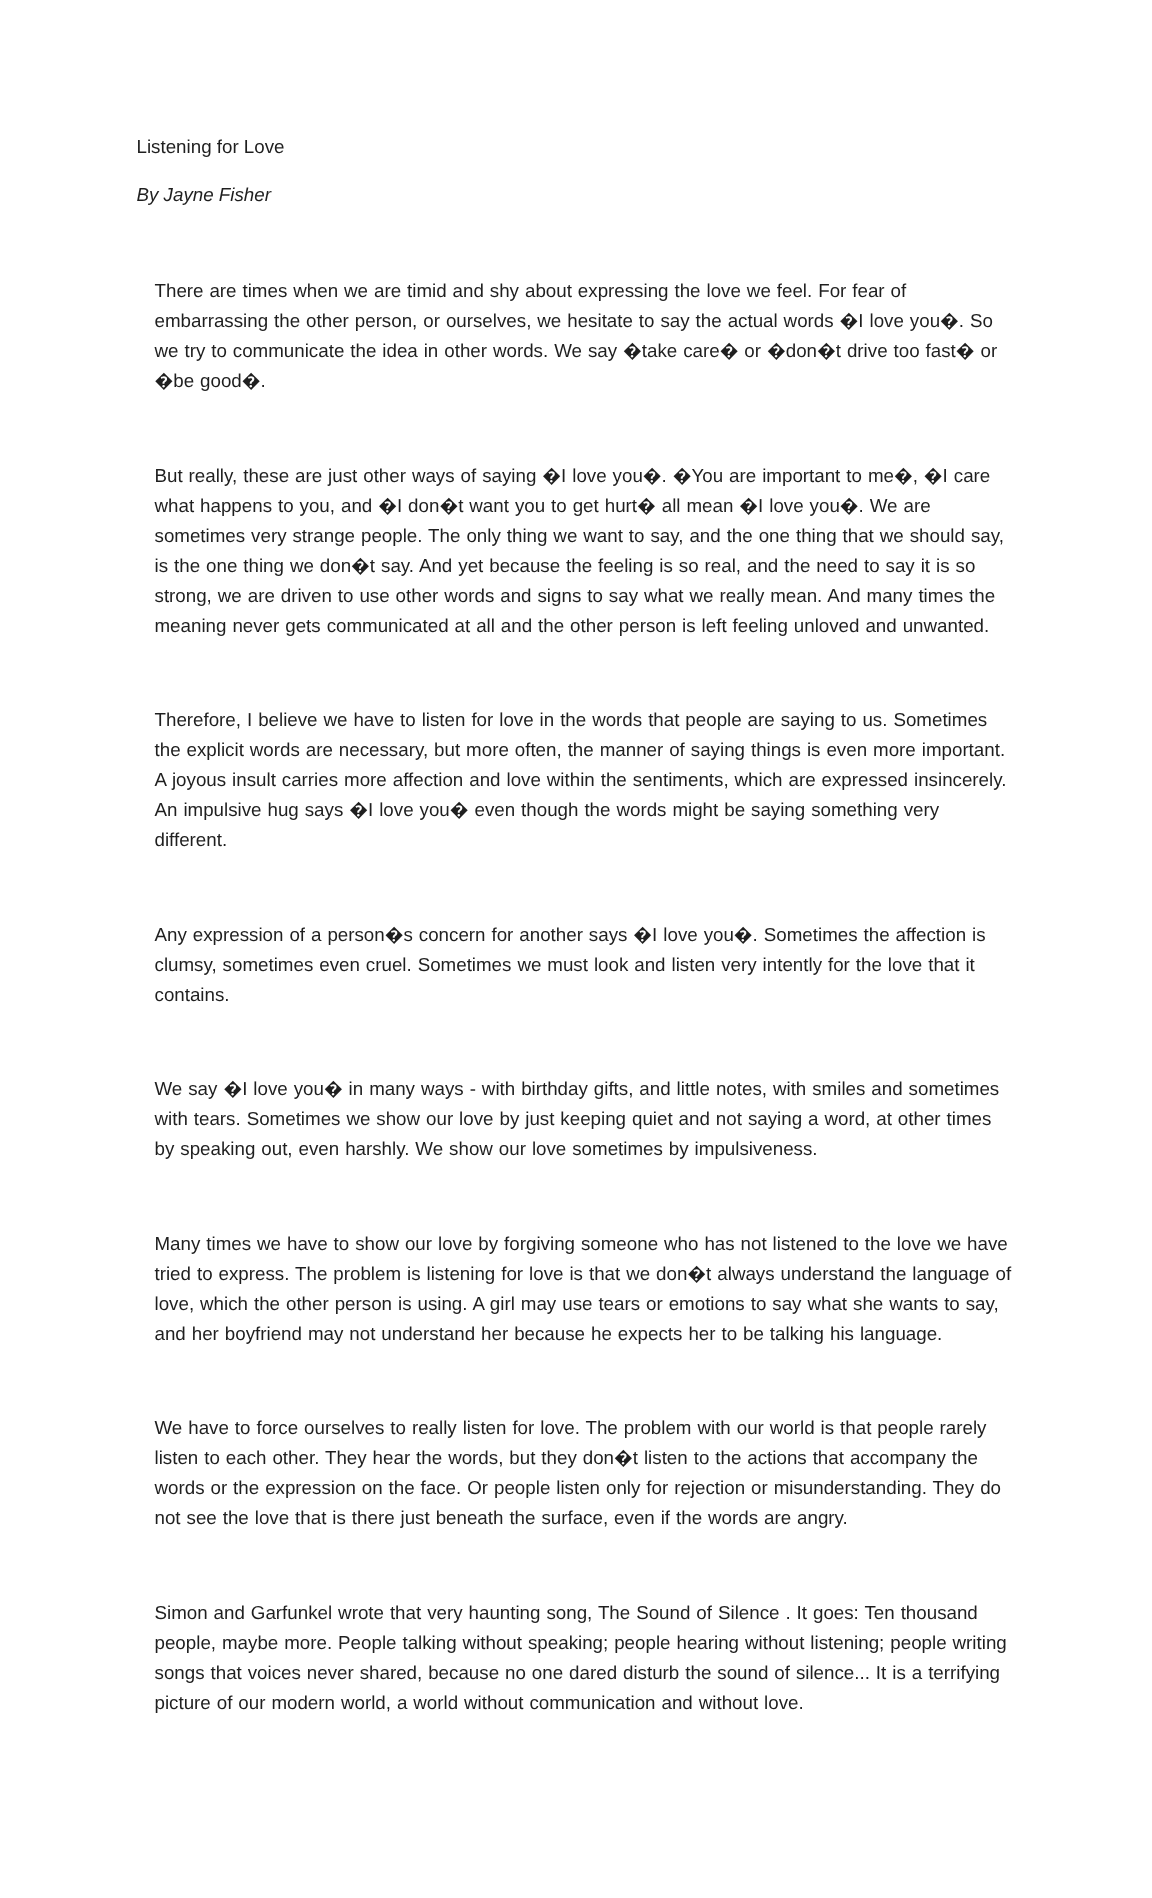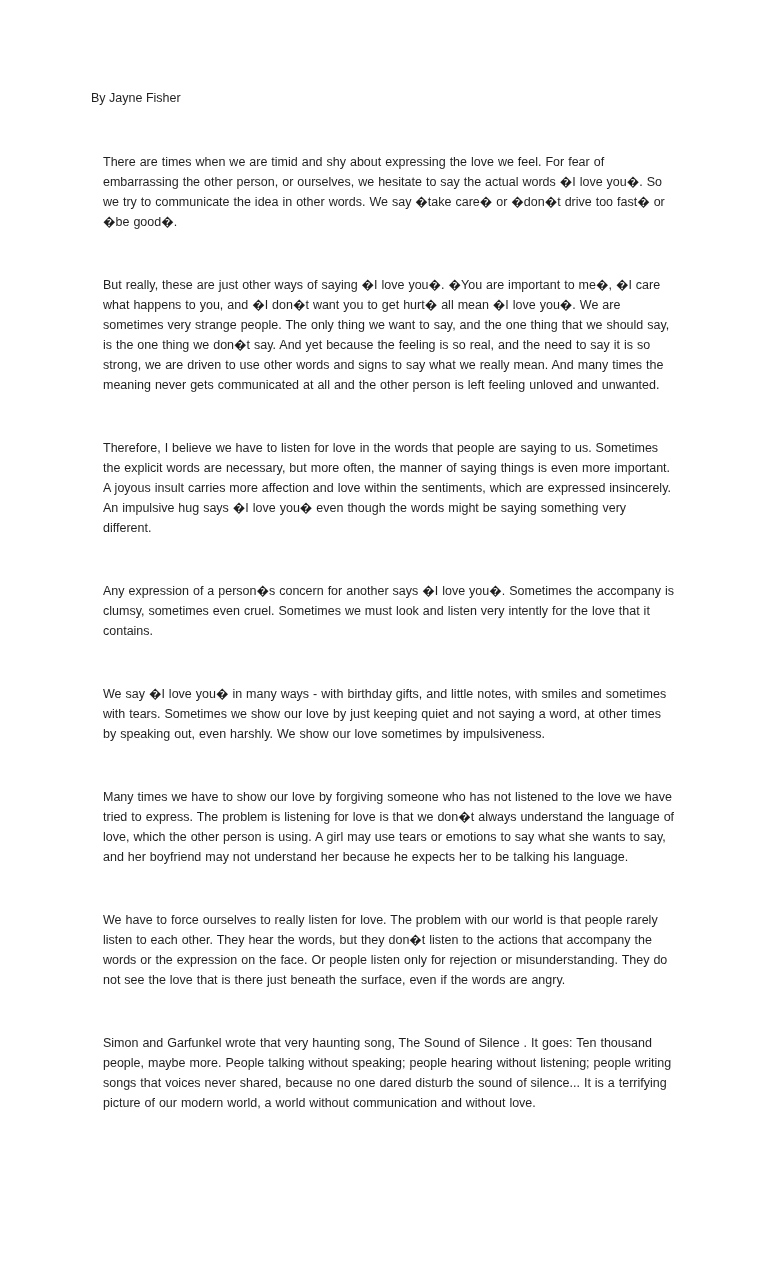--- a/index.html
+++ b/index.html
@@ -22,35 +22,37 @@
   .doc-title {
     font-size: 12.5px;
     font-weight: 400;
     line-height: 20px;
     margin: 0 0 12px 0;
   }
   .doc-byline {
     font-size: 12.5px;
     line-height: 20px;
     margin: 0 0 44px 0;
+    font-style: italic;
   }
   .doc-para {
     font-size: 12.5px;
     line-height: 20px;
     margin: 0 0 43px 12px;
     word-spacing: 0.5px;
   }
 </style>
 </head>
 <body>
 
 <div class="page">
+  <h1 class="doc-title">Listening for Love</h1>
   <div class="doc-byline">By Jayne Fisher</div>
 
   <p class="doc-para">There are times when we are timid and shy about expressing the love we feel. For fear of embarrassing the other person, or ourselves, we hesitate to say the actual words �I love you�. So we try to communicate the idea in other words. We say �take care� or �don�t drive too fast� or �be good�.</p>
   <p class="doc-para">But really, these are just other ways of saying �I love you�. �You are important to me�, �I care what happens to you, and �I don�t want you to get hurt� all mean �I love you�. We are sometimes very strange people. The only thing we want to say, and the one thing that we should say, is the one thing we don�t say. And yet because the feeling is so real, and the need to say it is so strong, we are driven to use other words and signs to say what we really mean. And many times the meaning never gets communicated at all and the other person is left feeling unloved and unwanted.</p>
   <p class="doc-para">Therefore, I believe we have to listen for love in the words that people are saying to us. Sometimes the explicit words are necessary, but more often, the manner of saying things is even more important. A joyous insult carries more affection and love within the sentiments, which are expressed insincerely. An impulsive hug says �I love you� even though the words might be saying something very different.</p>
-  <p class="doc-para">Any expression of a person�s concern for another says �I love you�. Sometimes the accompany is clumsy, sometimes even cruel. Sometimes we must look and listen very intently for the love that it contains.</p>
+  <p class="doc-para">Any expression of a person�s concern for another says �I love you�. Sometimes the affection is clumsy, sometimes even cruel. Sometimes we must look and listen very intently for the love that it contains.</p>
   <p class="doc-para">We say �I love you� in many ways - with birthday gifts, and little notes, with smiles and sometimes with tears. Sometimes we show our love by just keeping quiet and not saying a word, at other times by speaking out, even harshly. We show our love sometimes by impulsiveness.</p>
   <p class="doc-para">Many times we have to show our love by forgiving someone who has not listened to the love we have tried to express. The problem is listening for love is that we don�t always understand the language of love, which the other person is using. A girl may use tears or emotions to say what she wants to say, and her boyfriend may not understand her because he expects her to be talking his language.</p>
   <p class="doc-para">We have to force ourselves to really listen for love. The problem with our world is that people rarely listen to each other. They hear the words, but they don�t listen to the actions that accompany the words or the expression on the face. Or people listen only for rejection or misunderstanding. They do not see the love that is there just beneath the surface, even if the words are angry.</p>
   <p class="doc-para">Simon and Garfunkel wrote that very haunting song, The Sound of Silence . It goes: Ten thousand people, maybe more. People talking without speaking; people hearing without listening; people writing songs that voices never shared, because no one dared disturb the sound of silence... It is a terrifying picture of our modern world, a world without communication and without love.</p>
 </div>
 
 </body></html>

